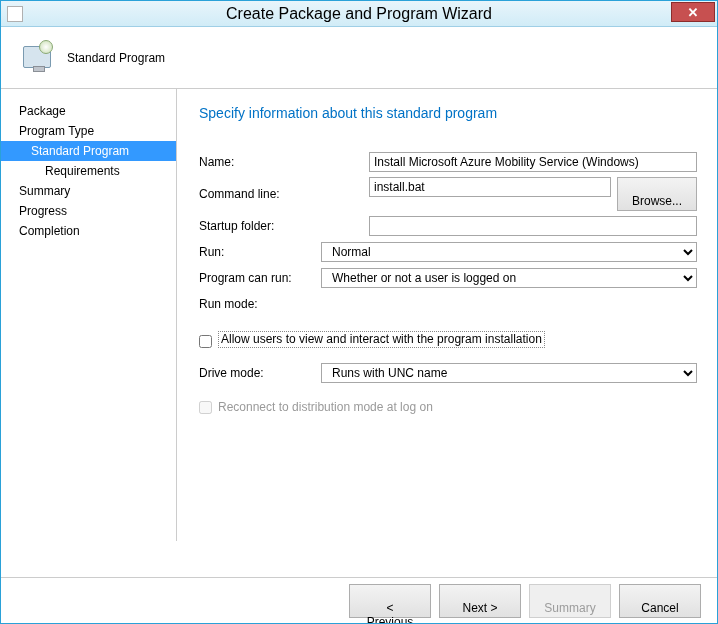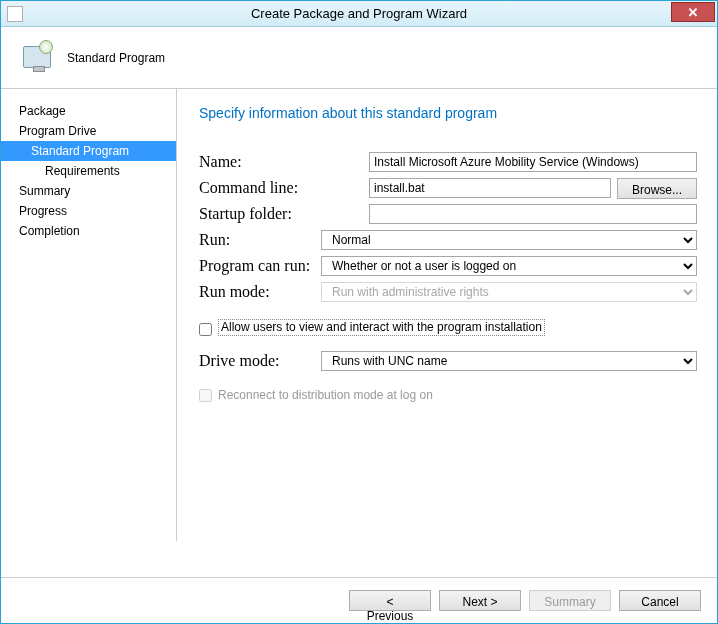--- a/index.html
+++ b/index.html
@@ -19,21 +19,21 @@
     display: flex; align-items: center;
     position: relative;
   }
   .titlebar .appicon {
     width: 16px; height: 16px; margin-left: 6px;
     background: #fff; border:1px solid #b0b0b0;
     display:inline-block;
   }
   .titlebar .title {
     position:absolute; left:0; right:0; text-align:center;
-    font-size: 13px;
+    font-size: 16px;
   }
   .titlebar .close {
     position:absolute; right:2px; top:1px;
     width: 44px; height: 20px;
     background: #c75050; border:1px solid #8b2d2d;
     color: #fff; display:flex; align-items:center; justify-content:center;
     font-weight:bold; font-size:13px;
     cursor: default;
   }
   .header {
@@ -70,30 +70,30 @@
   }
   .content-title {
     color:#0072c6; font-size:14px;
     margin-bottom: 30px;
   }
   .form-row {
     display:flex; align-items:center;
     margin-bottom: 4px;
     min-height: 22px;
   }
-  .form-label { width: 122px; font-size:16px;font-family:Liberation Serif, serif; }
+  .form-label { width: 122px; font-size:12px; }
   .form-field { flex:1; display:flex; gap:6px; }
   .text-input {
     flex:1; height:20px; border:1px solid #a7a7a7;
     padding: 2px 4px; font-size:12px; font-family:inherit;
     background:#fff;
     margin-left:48px;
   }
   .btn {
-    height:21px; padding: 4px 14px;
+    height:21px; padding: 16px 14px;
     background: linear-gradient(#f3f3f3,#e1e1e1);
     border:1px solid #adadad; font-size:12px;
     font-family:inherit; cursor:default;
   }
   .select {
     flex:1; height:20px; border:1px solid #a7a7a7;
     padding: 1px 6px; font-size:12px; background:#fff;
     font-family:inherit;
   }
   .select[disabled] { color:#838383; background:#fff; border-color:#c6c6c6; }
@@ -124,21 +124,21 @@
   <div class="pkgicon">
     <div class="mon"></div>
       <div class="disc"></div>
   </div>
   <div class="header-title">Standard Program</div>
 </div>
 
 <div class="body">
   <div class="nav">
     <div class="nav-item">Package</div>
-    <div class="nav-item">Program Drive</div>
+    <div class="nav-item">Program Type</div>
     <div class="nav-item nav-selected">Standard Program</div>
     <div class="nav-item nav-sub">Requirements</div>
     <div class="nav-item">Summary</div>
     <div class="nav-item">Progress</div>
     <div class="nav-item">Completion</div>
   </div>
 
   <div class="content">
     <div class="content-title">Specify information about this standard program</div>
 
@@ -177,25 +177,20 @@
       <div class="form-label">Program can run:</div>
       <div class="form-field">
         <select class="select">
           <option>Whether or not a user is logged on</option>
         </select>
       </div>
     </div>
 
     <div class="form-row">
       <div class="form-label">Run mode:</div>
-      <div class="form-field">
-        <select class="select" disabled="">
-          <option>Run with administrative rights</option>
-        </select>
-      </div>
     </div>
 
     <div class="cb-row">
       <input type="checkbox" class="cb" style="">
       <span class="dotted-focus">Allow users to view and interact with the program installation</span>
     </div>
 
     <div class="form-row" style="margin-top:6px;">
       <div class="form-label">Drive mode:</div>
       <div class="form-field">

